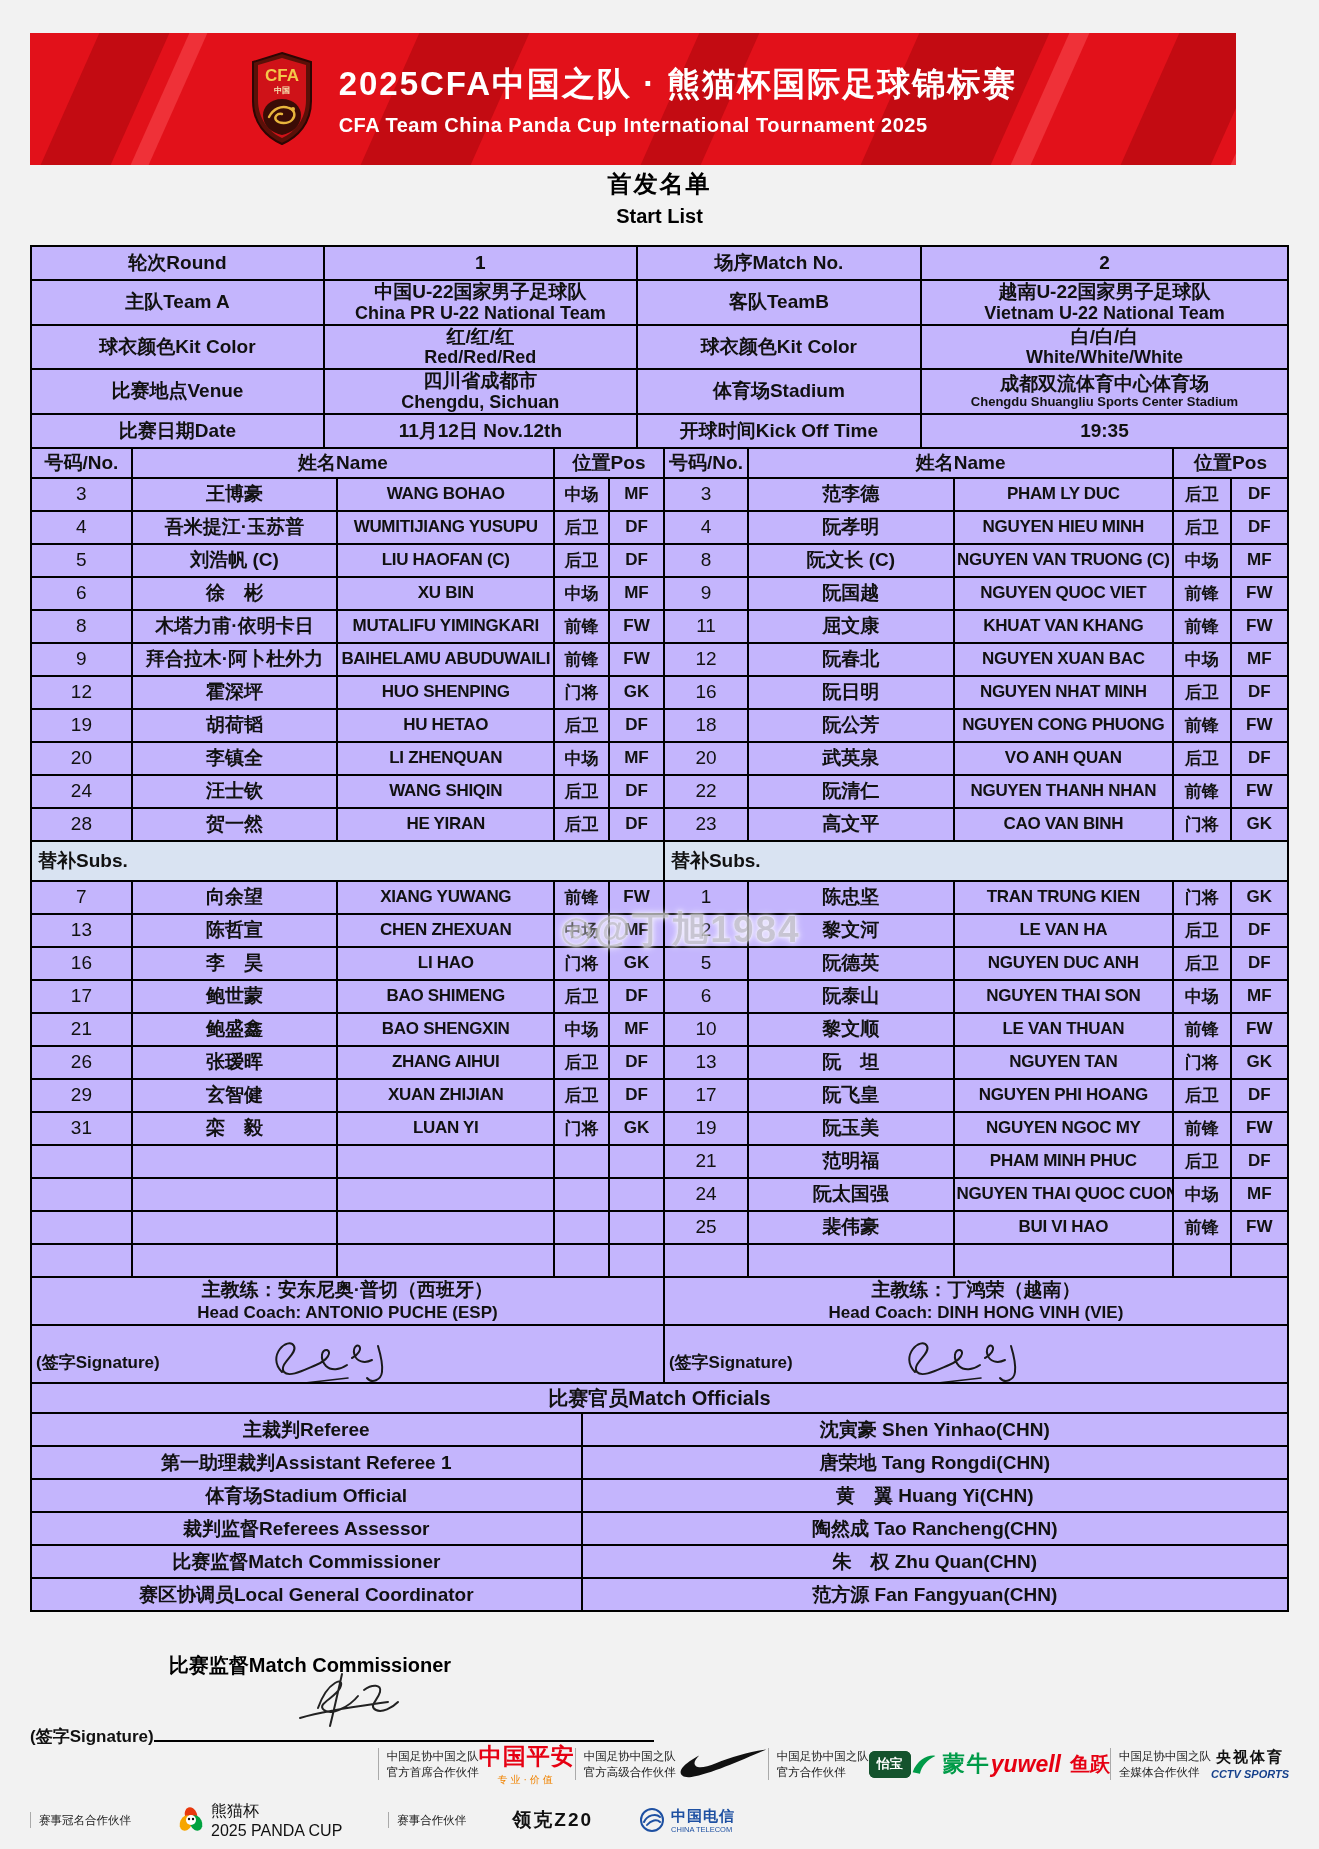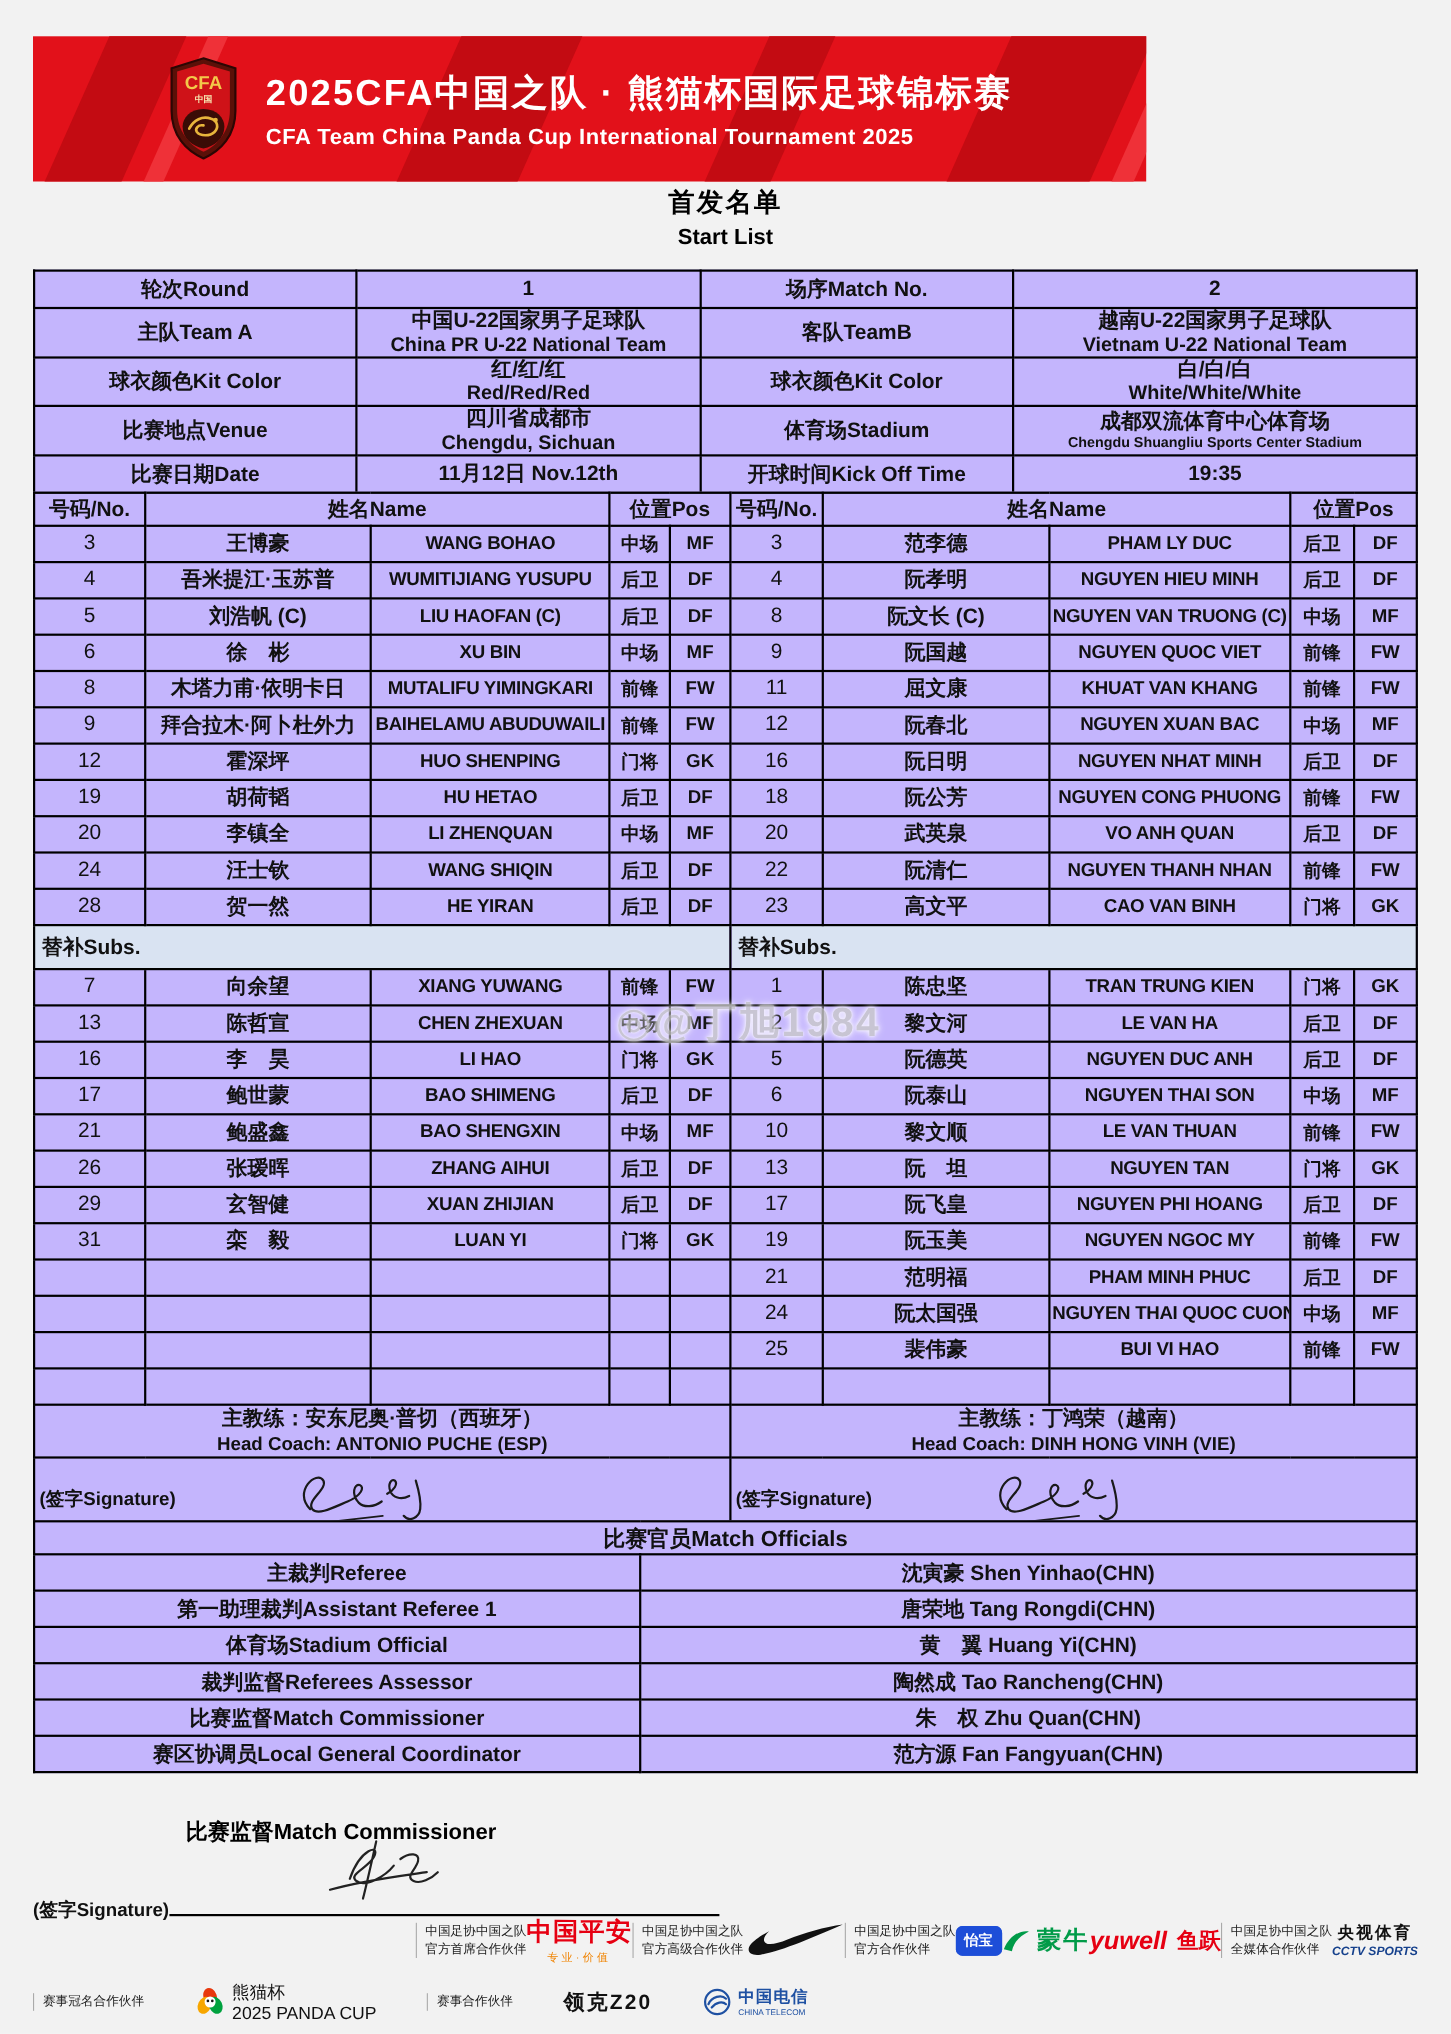--- a/index.html
+++ b/index.html
@@ -1,19 +1,19 @@
 <!DOCTYPE html>
 <html><head>
 <meta charset="utf-8">
 <style>
   html,body{margin:0;padding:0;}
   .page{position:relative;width:1319px;height:1849px;background:#f2f2f2;overflow:hidden;
         font-family:"Liberation Sans","DejaVu Sans",sans-serif;font-weight:700;color:#111;}
   
-  .banner{position:absolute;left:30px;top:33px;width:1012px;height:132px;background:#e2111a;overflow:hidden;}
+  .banner{position:absolute;left:30px;top:33px;width:1206px;height:132px;background:#e2111a;overflow:hidden;}
   .stripe{position:absolute;top:-30px;bottom:-30px;background:#c30b12;transform:skewX(-24deg);}
   .stripe.l{background:#ef3138;}
   .banner-content{position:relative;z-index:2;height:100%;display:flex;align-items:center;justify-content:center;gap:24px;}
   .cfa-logo{width:66px;height:96px;flex:0 0 auto;}
   .banner-titles{text-align:left;color:#fff;}
   .b-cn{font-size:33px;letter-spacing:2px;}
   .b-en{font-size:20px;margin-top:7px;letter-spacing:.5px;}
   
   .title-block{position:absolute;left:0;top:168px;width:100%;text-align:center;color:#000;}
   .t-cn{font-size:24px;letter-spacing:2px;}
@@ -57,21 +57,21 @@
   
   .footer{position:absolute;left:30px;top:1742px;width:1259px;font-weight:400;}
   .f-row{display:flex;align-items:center;}
   .f-row1{justify-content:flex-end;height:44px;}
   .f-row2{margin-top:14px;height:40px;gap:46px;}
   .f-label{border-left:1px solid #aaa;padding-left:8px;font-size:11.5px;line-height:1.4;color:#222;white-space:nowrap;}
   .f-logo{display:flex;align-items:center;gap:6px;}
   .lg-pingan{text-align:center;}
   .lg-pingan .t{font-size:23px;color:#e60012;font-weight:700;letter-spacing:1px;}
   .lg-pingan .s{font-size:10px;color:#f08300;letter-spacing:3px;margin-top:1px;}
-  .lg-yibao{width:42px;height:27px;background:#1d4ed8;border-radius:6px;color:#fff;
+  .lg-yibao{width:42px;height:27px;background:#14532d;border-radius:6px;color:#fff;
             display:flex;align-items:center;justify-content:center;font-size:13px;font-weight:700;}
   .lg-mengniu .t{font-size:22px;color:#009b48;font-weight:700;letter-spacing:2px;}
   .lg-yuwell .t{font-size:23px;color:#e60012;font-weight:700;font-style:italic;}
   .lg-yuwell .s{font-size:20px;color:#e60012;font-weight:700;margin-left:3px;}
   .lg-cctv{text-align:center;}
   .lg-cctv .t{font-size:15px;color:#111;font-weight:700;letter-spacing:2px;}
   .lg-cctv .s{font-size:11px;color:#16418c;font-weight:700;font-style:italic;margin-top:1px;}
   .lg-lynk .t{font-size:19px;color:#111;font-weight:700;letter-spacing:2px;}
   .lg-telecom .col{display:flex;flex-direction:column;line-height:1.2;}
   .lg-telecom .t{font-size:15px;color:#1e50a2;font-weight:700;letter-spacing:1px;}

